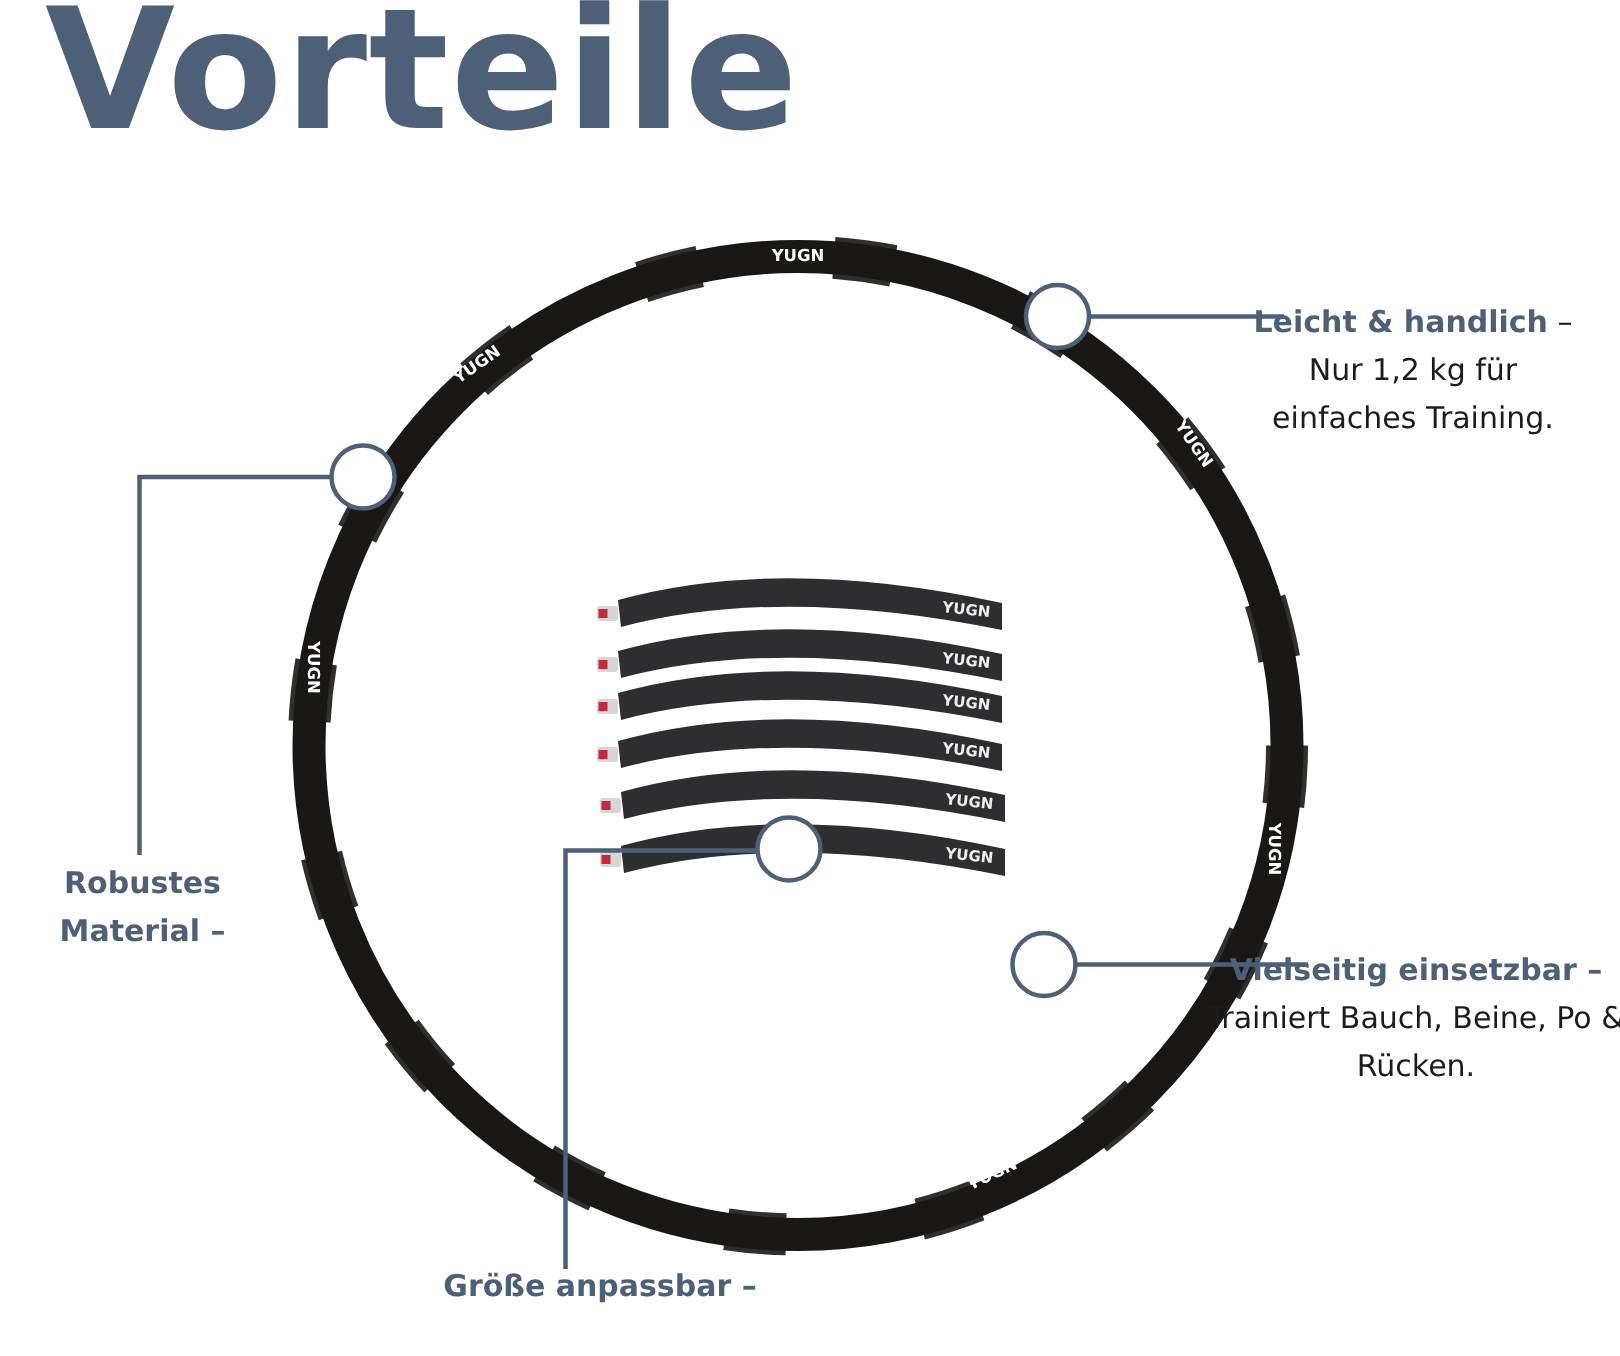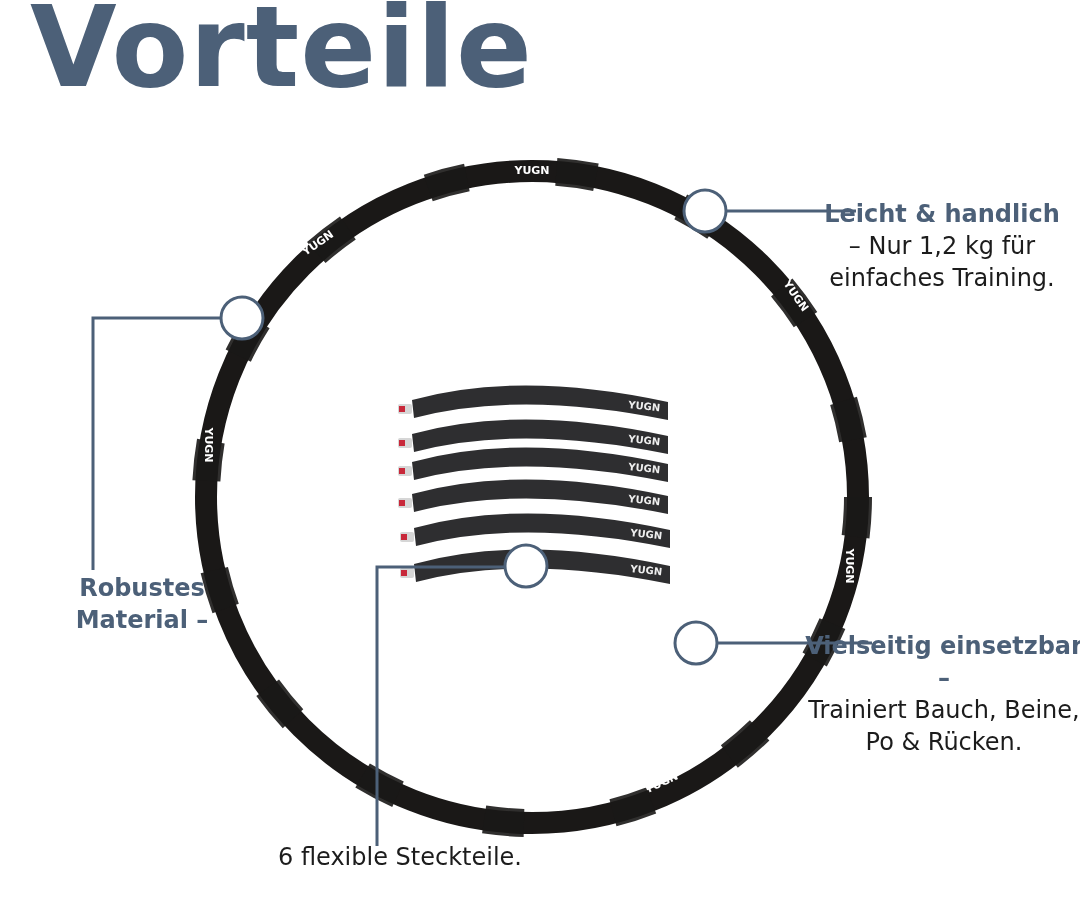--- a/index.html
+++ b/index.html
@@ -2,25 +2,25 @@
 <html><head>
 <meta charset="utf-8">
 <style>
   html, body { margin: 0; padding: 0; background: #ffffff; }
   body { width: 1080px; height: 904px; position: relative; overflow: hidden;
          font-family: "DejaVu Sans", "Liberation Sans", sans-serif; }
   .title { position: absolute; left: 30px; top: -14px; font-size: 112px; font-weight: bold;
            color: #4c6078; letter-spacing: 1px; margin: 0; line-height: 1.1;
            font-family: "DejaVu Sans", sans-serif; }
   svg.art { position: absolute; left: 0; top: 0; }
-  .callout { position: absolute; text-align: center; font-size: 24px; line-height: 32px; color: #1c1c1c; }
+  .callout { position: absolute; text-align: center; font-size: 20px; line-height: 32px; color: #1c1c1c; }
   .callout .head { color: #4c6078; font-weight: bold; }
   .callout .body { font-weight: normal; }
   #c-leicht { left: 822px; top: 198px; width: 240px; }
-  #c-robust { left: 0px; top: 572px; width: 190px; margin-left: 47px; }
+  #c-robust { left: 0px; top: 572px; width: 190px; }
   #c-viel { left: 800px; top: 630px; width: 288px; }
   #c-groesse { left: 230px; top: 842px; width: 340px; line-height: 30px; }
 </style>
 </head>
 <body>
 
 <h1 class="title">Vorteile</h1>
 
 <svg class="art" width="1080" height="904" viewBox="0 0 1080 904">
 
@@ -101,14 +101,14 @@
 <div class="callout" id="c-robust">
   <div class="head">Robustes Material –</div>
 </div>
 
 <div class="callout" id="c-viel">
   <div class="head">Vielseitig einsetzbar –</div>
   <div class="body">Trainiert Bauch, Beine, Po &amp; Rücken.</div>
 </div>
 
 <div class="callout" id="c-groesse">
-  <div class="body">6 flexible Steckteile.</div>
+  <div class="head">Größe anpassbar –</div>
 </div>
 
 </body></html>

